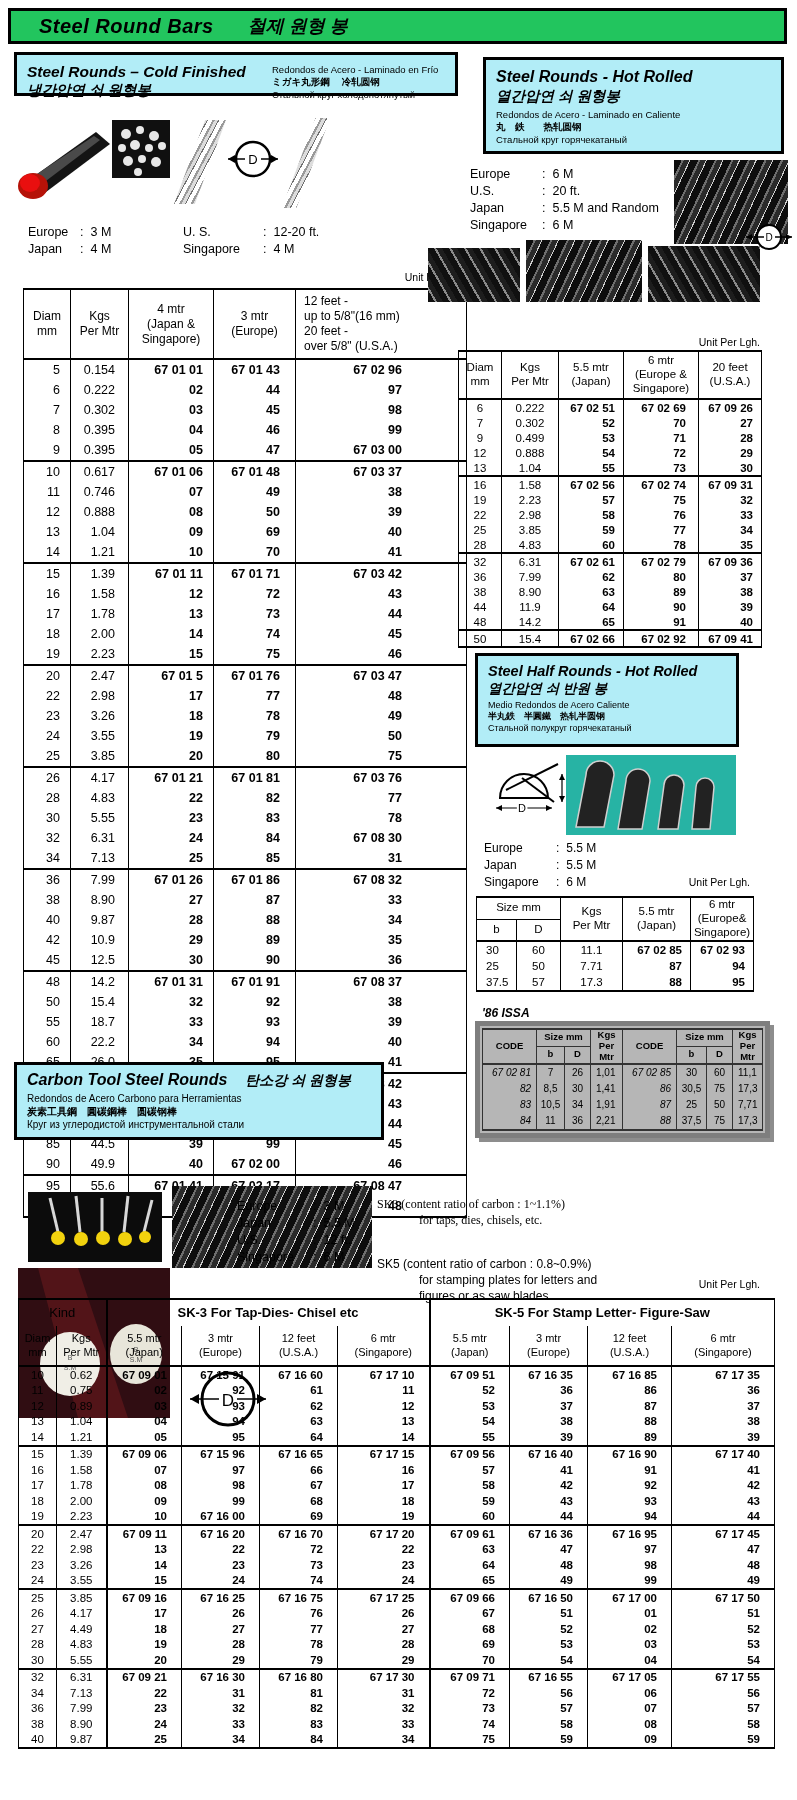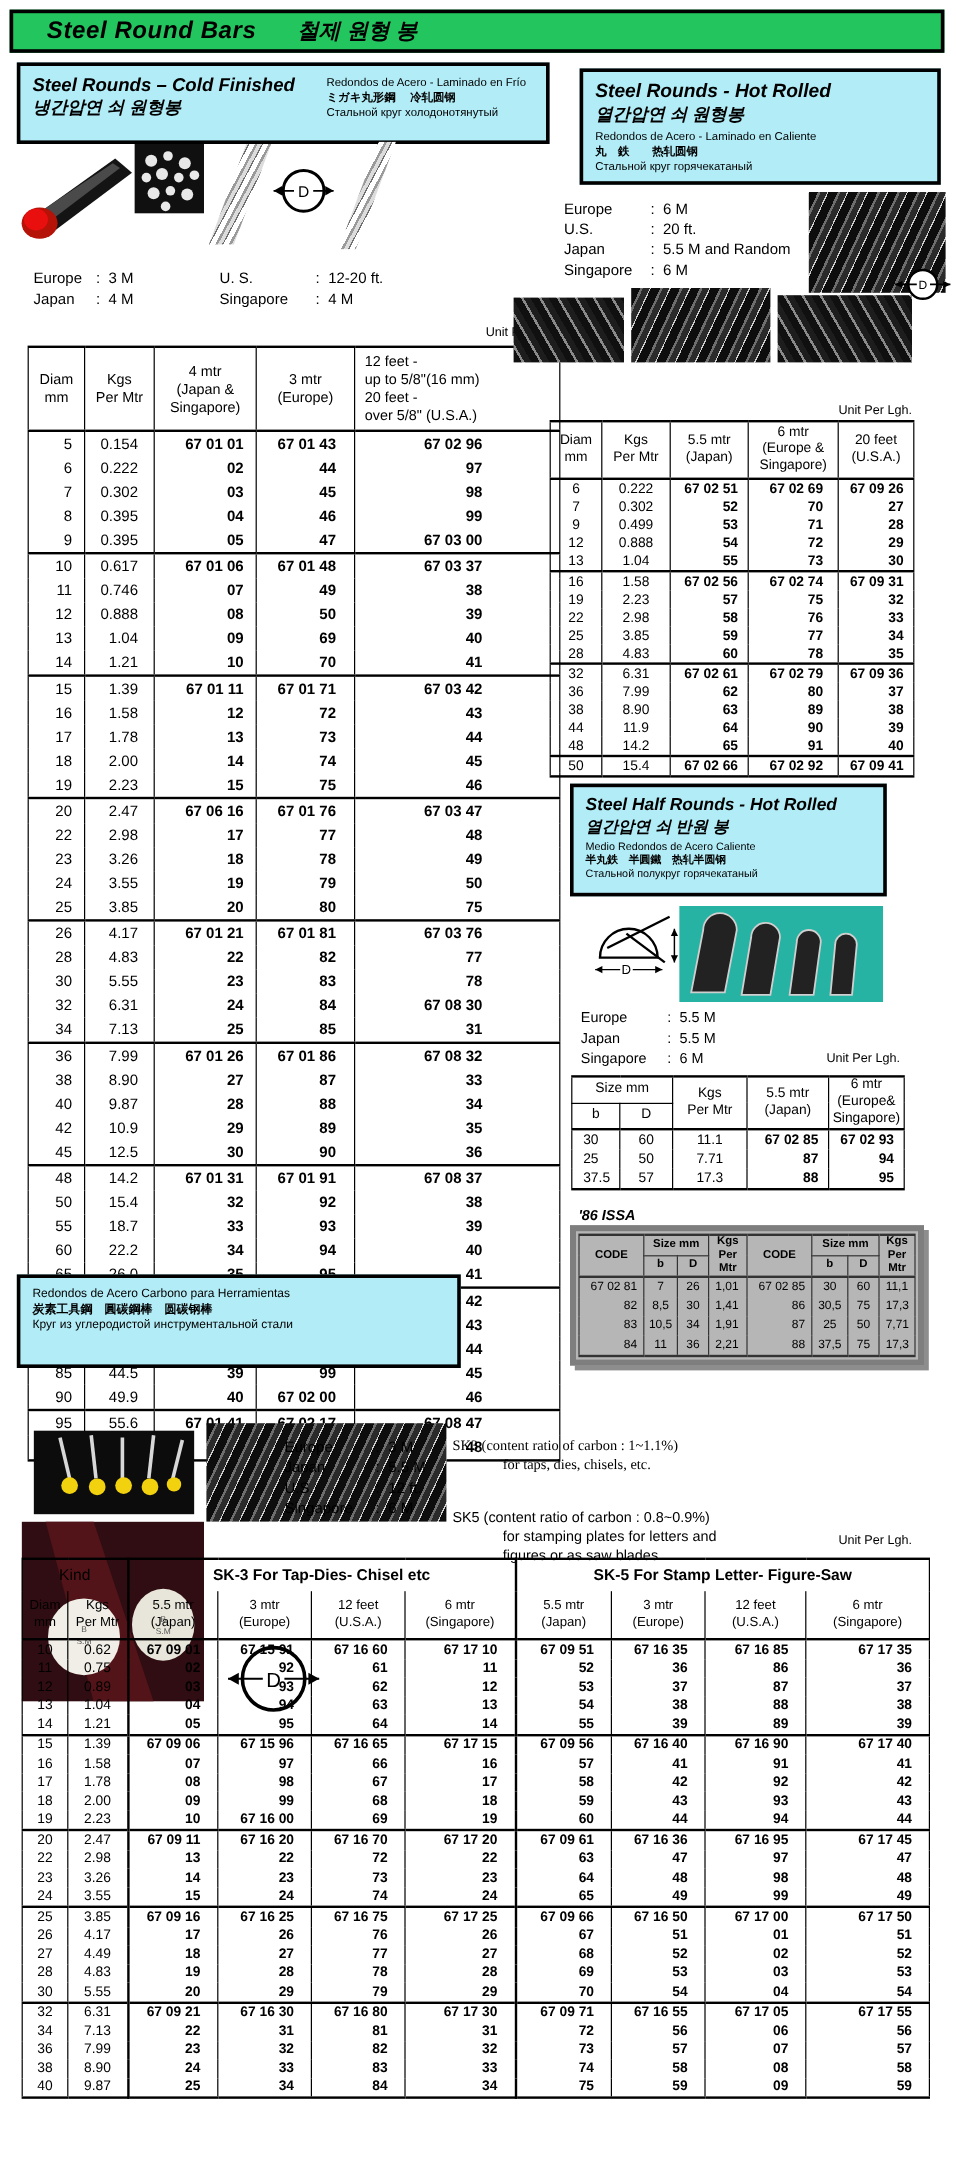--- a/index.html
+++ b/index.html
@@ -60,21 +60,21 @@
   #t-half td:nth-child(2){text-align:center;}
   #t-half td:nth-child(3){text-align:center;}
   #t-half td:nth-child(4){text-align:right;padding-right:8px;font-weight:bold;}
   #t-half td:nth-child(5){text-align:right;padding-right:8px;font-weight:bold;}
 
   .issa-frame{background:#b6b6b6;border:5px solid #7e7e7e;box-shadow:4px 4px 0 #8d8d8d;}
   #t-issa{width:280px;}
   #t-issa th,#t-issa td{border-color:#333;}
   #t-issa th{font-size:9.5px;line-height:1.15;font-weight:bold;}
   #t-issa td{height:16px;font-size:10px;}
-  #t-issa td:nth-child(1),#t-issa td:nth-child(5){text-align:right;padding-right:5px;}
+  #t-issa td:nth-child(1),#t-issa td:nth-child(5){text-align:right;padding-right:5px;font-style:italic;}
   #t-issa td:nth-child(2),#t-issa td:nth-child(3),
   #t-issa td:nth-child(6),#t-issa td:nth-child(7){text-align:center;}
   #t-issa td:nth-child(4),#t-issa td:nth-child(8){text-align:left;padding-left:5px;}
 
   #t-carbon{width:756px;}
   #t-carbon th{font-size:11px;line-height:1.2;}
   #t-carbon thead tr:first-child th{font-size:13px;font-weight:bold;height:26px;}
   #t-carbon td{height:15.5px;font-size:11.5px;}
   #t-carbon td:nth-child(1),#t-carbon td:nth-child(2){text-align:center;}
   #t-carbon td:nth-child(n+3){text-align:right;padding-right:14px;font-weight:bold;}
@@ -90,21 +90,21 @@
 </head>
 <body>
 
 <div id="page">
 
   <div class="abs banner" style="left:8px;top:8px;width:773px;height:30px;">
     <span class="en">Steel Round Bars</span>
     <span class="ko">철제 원형 봉</span>
   </div>
 
-  <div class="abs cyanbox" style="left:14px;top:52px;width:444px;height:68px;display:flex;gap:10px;">
+  <div class="abs cyanbox" style="left:14px;top:52px;width:444px;height:44px;display:flex;gap:10px;">
     <div style="width:235px;">
       <div class="boxtitle">Steel Rounds – Cold Finished</div>
       <div class="boxtitle-ko">냉간압연 쇠 원형봉</div>
     </div>
     <div class="smalls" style="padding-top:2px;">
       <div>Redondos de Acero - Laminado en Frío</div>
       <div class="cjk">ミガキ丸形鋼　 冷轧圆钢</div>
       <div>Стальной круг холодонотянутый</div>
     </div>
   </div>
@@ -312,21 +312,21 @@
           <td>2.23</td>
           <td>15</td>
           <td>75</td>
           <td>46</td>
         </tr>
       </tbody>
       <tbody class="grp">
         <tr>
           <td>20</td>
           <td>2.47</td>
-          <td>67 06 16</td>
+          <td>67 01 5</td>
           <td>67 01 76</td>
           <td>67 03 47</td>
         </tr>
         <tr>
           <td>22</td>
           <td>2.98</td>
           <td>17</td>
           <td>77</td>
           <td>48</td>
         </tr>
@@ -873,20 +873,24 @@
             <td>88</td>
             <td>37,5</td>
             <td>75</td>
             <td>17,3</td>
           </tr>
         </tbody>
       </table>
   </div>
 
   <div class="abs cyanbox" style="left:14px;top:1062px;width:370px;height:78px;padding:5px 10px;">
+    <div style="display:flex;align-items:baseline;gap:18px;">
+      <span class="boxtitle" style="font-size:16px;">Carbon Tool Steel Rounds</span>
+      <span class="boxtitle-ko" style="font-size:14px;">탄소강 쇠 원형봉</span>
+    </div>
     <div class="smalls" style="margin-top:2px;font-size:10px;">
       <div>Redondos de Acero Carbono para Herramientas</div>
       <div class="cjk">炭素工具鋼　圓碳鋼棒　圆碳钢棒</div>
       <div>Круг из углеродистой инструментальной стали</div>
     </div>
   </div>
 
   <svg class="abs" style="left:28px;top:1192px;" width="134" height="70">
     <rect width="134" height="70" fill="#0c0c0c"></rect>
     <g stroke="#d8d8d8" stroke-width="3">

